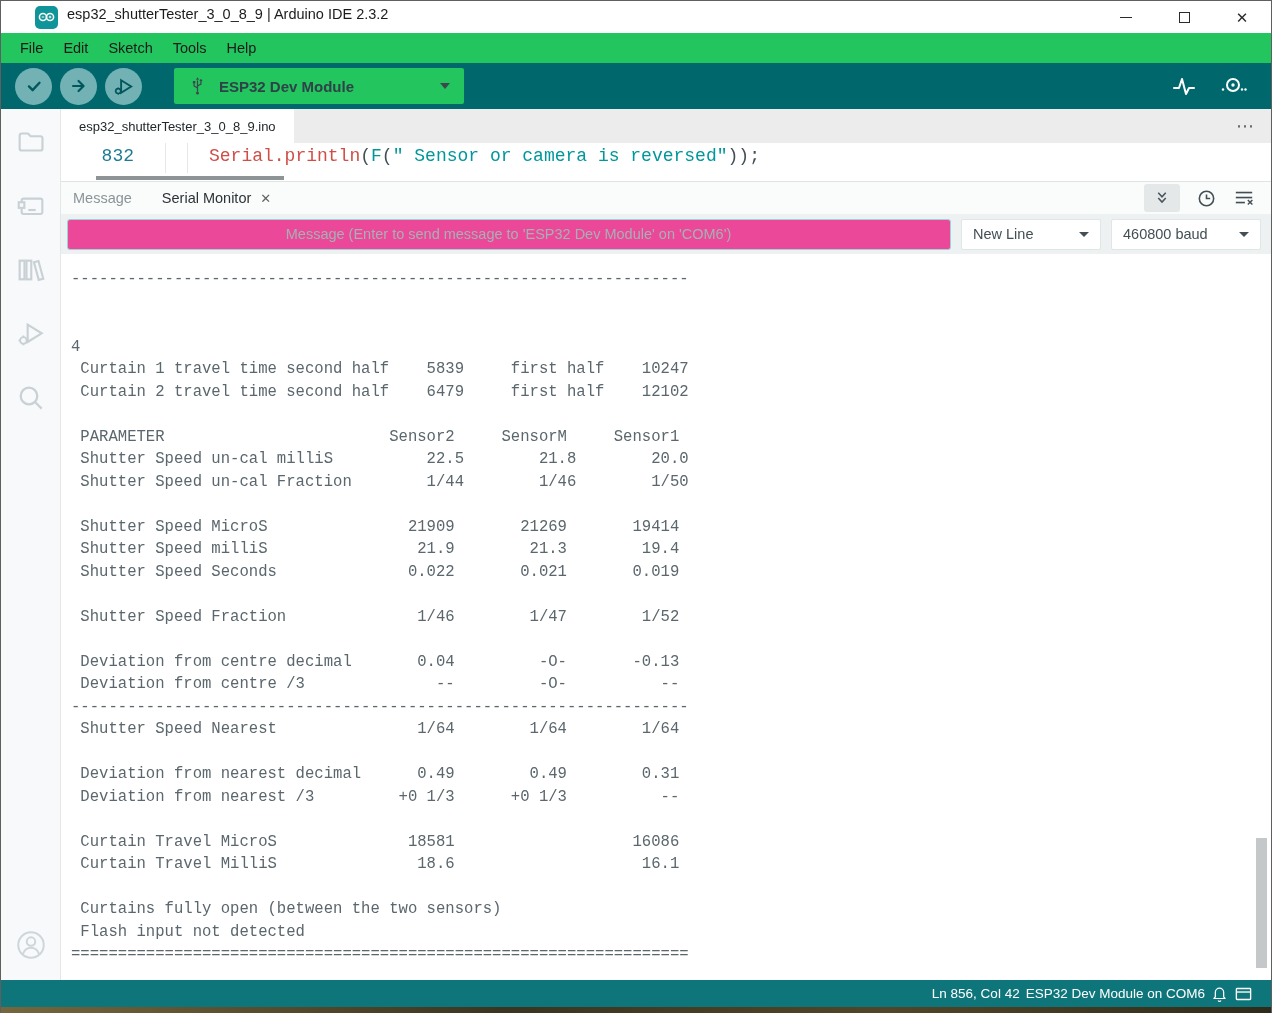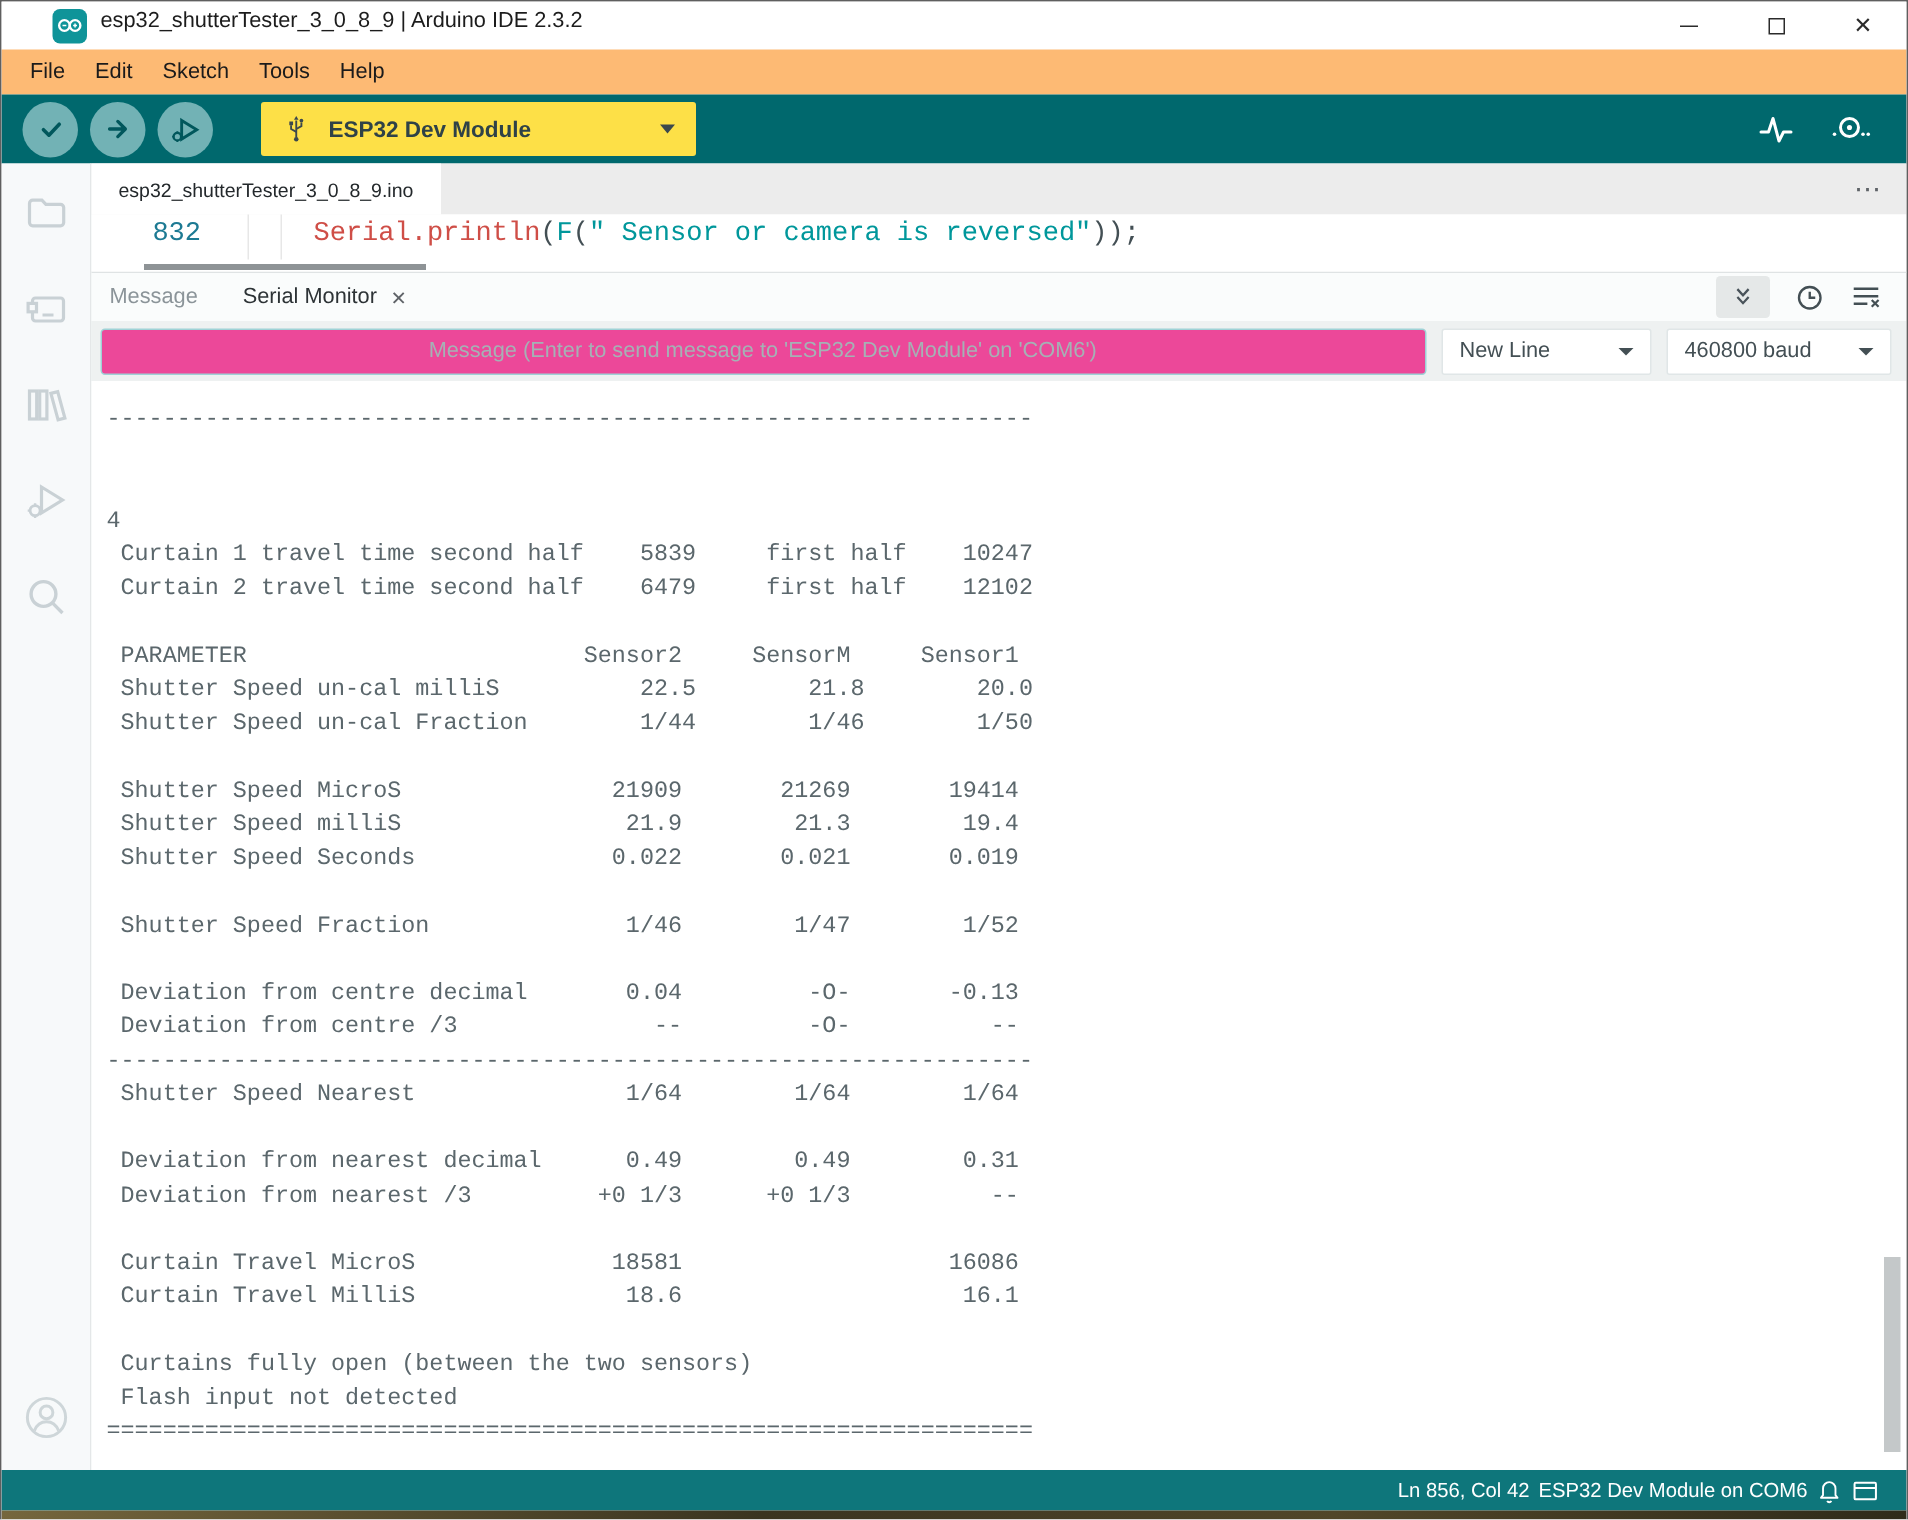--- a/index.html
+++ b/index.html
@@ -12,27 +12,27 @@
   .title-left { display:flex; align-items:flex-start; padding-left:34px; gap:9px; }
   .app-logo { width:23px; height:23px; border-radius:5px; background:#0f9499; display:flex; align-items:center; justify-content:center; }
   .title-text { font-size:14.5px; color:#1c1c1c; }
   .win-controls { margin-left:auto; display:flex; height:32px; }
   .win-btn { width:58px; height:32px; display:flex; align-items:center; justify-content:center; color:#2b2b2b; }
   .glyph-min { width:12px; height:0; border-top:1.4px solid #2b2b2b; display:block; }
   .glyph-max { width:11px; height:11px; border:1.4px solid #2b2b2b; display:block; }
   .glyph-close { font-size:15px; line-height:1; color:#2b2b2b; }
 
   
-  .menubar { height:30px; background:#fdba74; display:flex; align-items:center; padding-left:9px; flex:0 0 auto; }
+  .menubar { height:30px; background:#22c55e; display:flex; align-items:center; padding-left:9px; flex:0 0 auto; }
   .menu-item { font-size:14.5px; color:#1b1b1b; padding:0 10px; line-height:30px; }
 
   
   .toolbar { height:46px; background:#00686d; display:flex; align-items:center; padding-left:14px; flex:0 0 auto; }
   .tb-circle { width:37px; height:37px; border-radius:50%; background:#72b2b5; display:flex; align-items:center; justify-content:center; margin-right:8px; border:none; padding:0; }
-  .board-select { margin-left:24px; width:290px; height:36px; background:#fde047; border-radius:2px; display:flex; align-items:center; padding:0 14px 0 16px; }
+  .board-select { margin-left:24px; width:290px; height:36px; background:#22c55e; border-radius:2px; display:flex; align-items:center; padding:0 14px 0 16px; }
   .board-label { font-size:15px; font-weight:bold; color:#2f4247; margin-left:14px; }
   .board-caret { margin-left:auto; width:0; height:0; border-left:5.5px solid transparent; border-right:5.5px solid transparent; border-top:6px solid #3c484d; }
   .tb-right { margin-left:auto; display:flex; align-items:center; gap:22px; padding-right:24px; }
 
   
   .main { flex:1 1 auto; display:flex; min-height:0; }
   .sidebar { width:60px; background:#f7f9fa; border-right:1px solid #e4e7e8; display:flex; flex-direction:column; align-items:center; padding-top:16px; gap:30px; flex:0 0 auto; }
   .side-icon { width:34px; height:34px; display:flex; align-items:center; justify-content:center; }
   .side-account { margin-top:auto; margin-bottom:18px; }
   .content { flex:1 1 auto; display:flex; flex-direction:column; min-width:0; }

